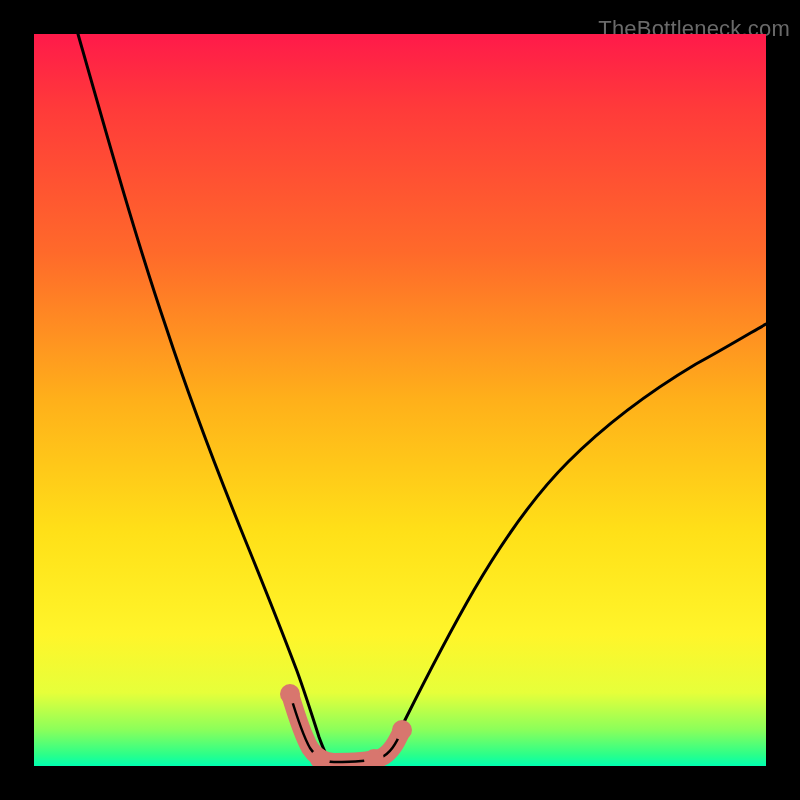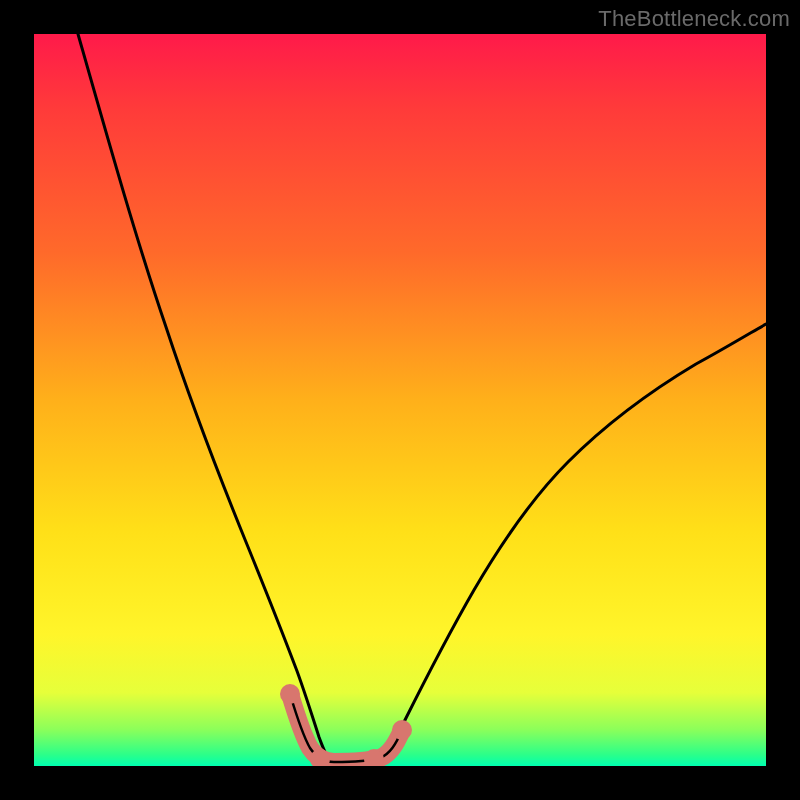--- a/index.html
+++ b/index.html
@@ -35,21 +35,21 @@
       #ffe018 68%,
       #fff52a 82%,
       #e6ff3a 90%,
       #8cff5a 95%,
       #2aff8a 98.5%,
       #00ffb0 100%
     );
   }
   .watermark {
     position: absolute;
-    top: 6px;
+    top: 16px;
     right: 10px;
     color: #6a6a6a;
     font-size: 22px;
     font-weight: 500;
     letter-spacing: 0.2px;
     user-select: none;
   }
   svg.curve {
     position: absolute;
     left: 0;

